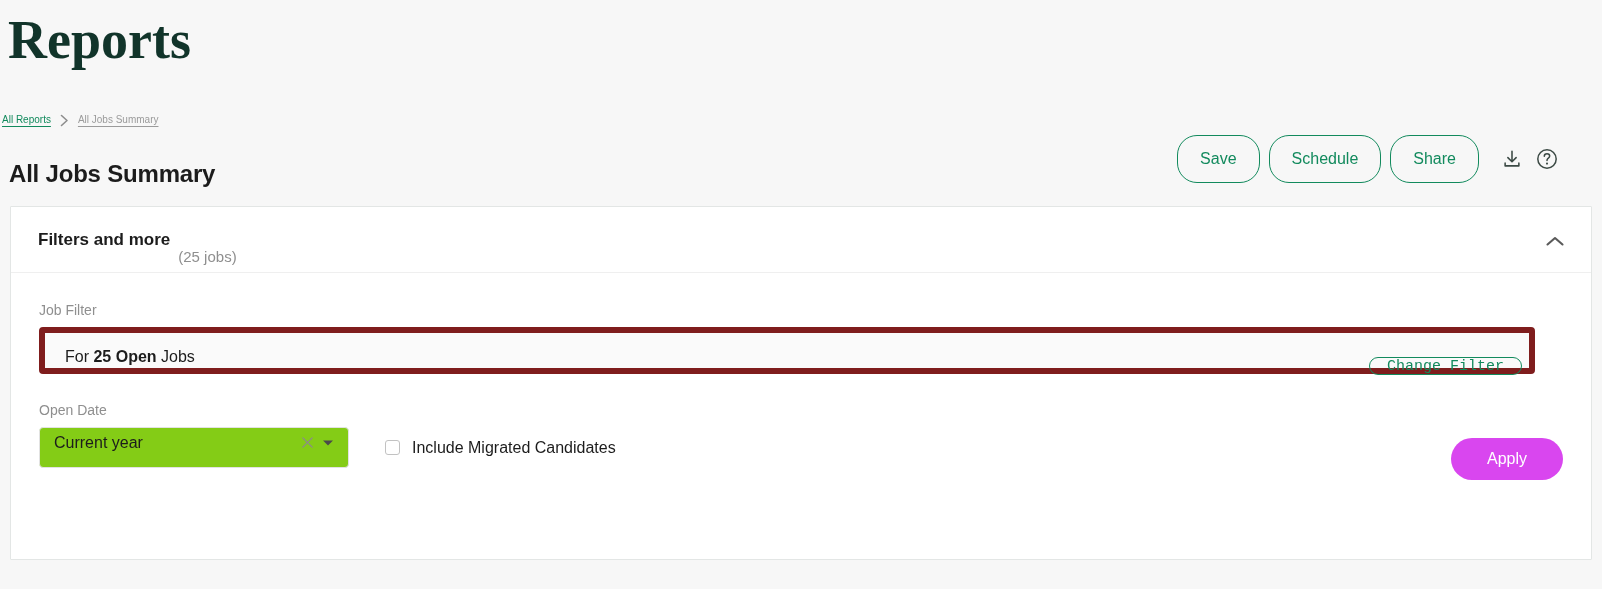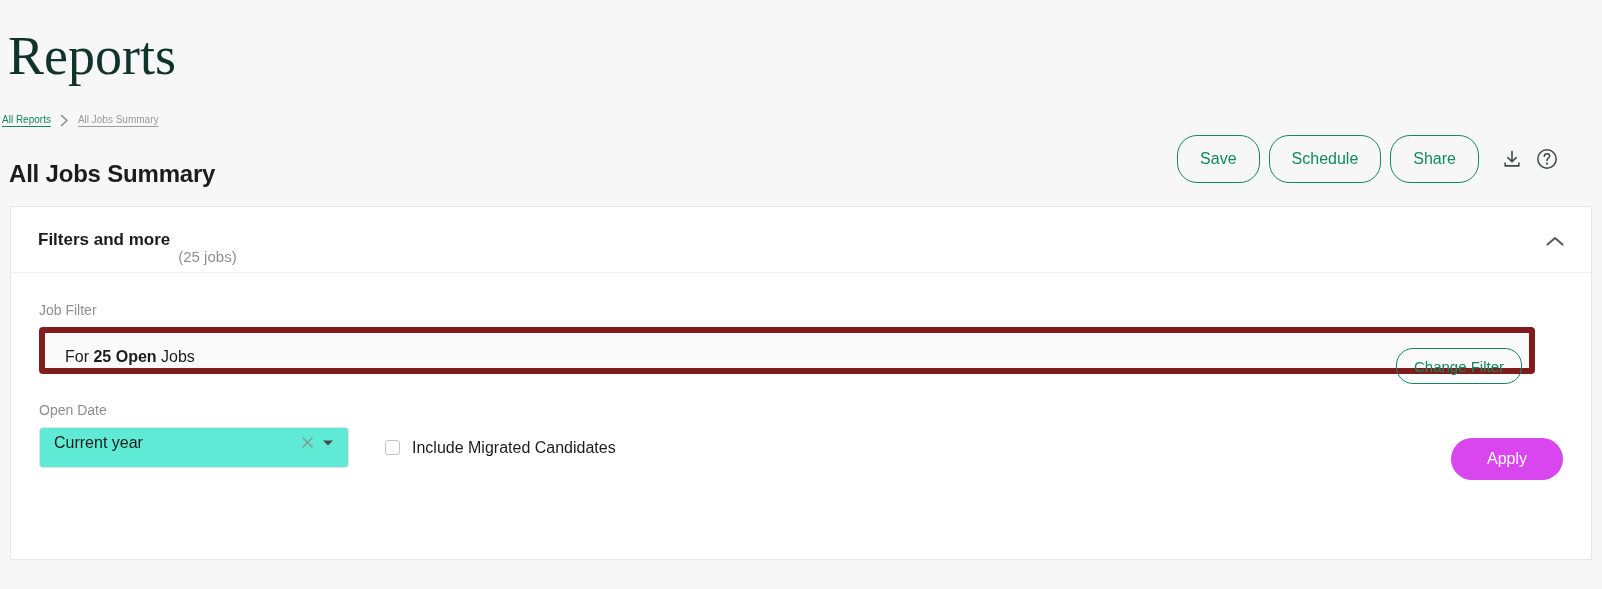--- a/index.html
+++ b/index.html
@@ -21,24 +21,23 @@
   }
 
   
   .app-title {
     position: absolute;
     left: 8px;
     top: 8px;
     font-family: "Liberation Serif", "DejaVu Serif", serif;
     font-size: 54px;
     line-height: 64px;
-    font-weight: 400;
+    font-weight: 700;
     color: #11342a;
     letter-spacing: 0px;
-    margin-top: 16px;
   }
 
   
   .breadcrumb {
     position: absolute;
     left: 2px;
     top: 110px;
     display: flex;
     align-items: center;
     gap: 9px;
@@ -180,44 +179,44 @@
     justify-content: space-between;
     padding: 12px 7px 0 20px;
     width: 1496px;
   }
   .job-filter-text {
     font-size: 16px;
     color: #1c1c1c;
   }
   .job-filter-text b { font-weight: bold; }
   .change-filter-btn {
-    height: 36px;
+    height: 18px;
     padding: 0 17px;
     border-radius: 17px;
     border: 1px solid #128a5d;
     background: transparent;
     color: #128a5d;
     font-size: 15px;
-    font-family: Liberation Sans, sans-serif;
+    font-family: Liberation Mono, monospace;
     cursor: pointer;
     white-space: nowrap;
     margin-top: 19px;
   }
 
   .open-date-block { margin-top: 27px; }
   .row-inline {
     display: flex;
     align-items: center;
   }
   .select-box {
     width: 310px;
     height: 41px;
     border: 1px solid #e2e2e2;
     border-radius: 4px;
-    background: #5eead4;
+    background: #84cc16;
     display: flex;
     align-items: center;
     padding: 0 9px 10px 14px;
     cursor: pointer;
   }
   .select-value {
     flex: 1;
     font-size: 16px;
     color: #1c1c1c;
   }

